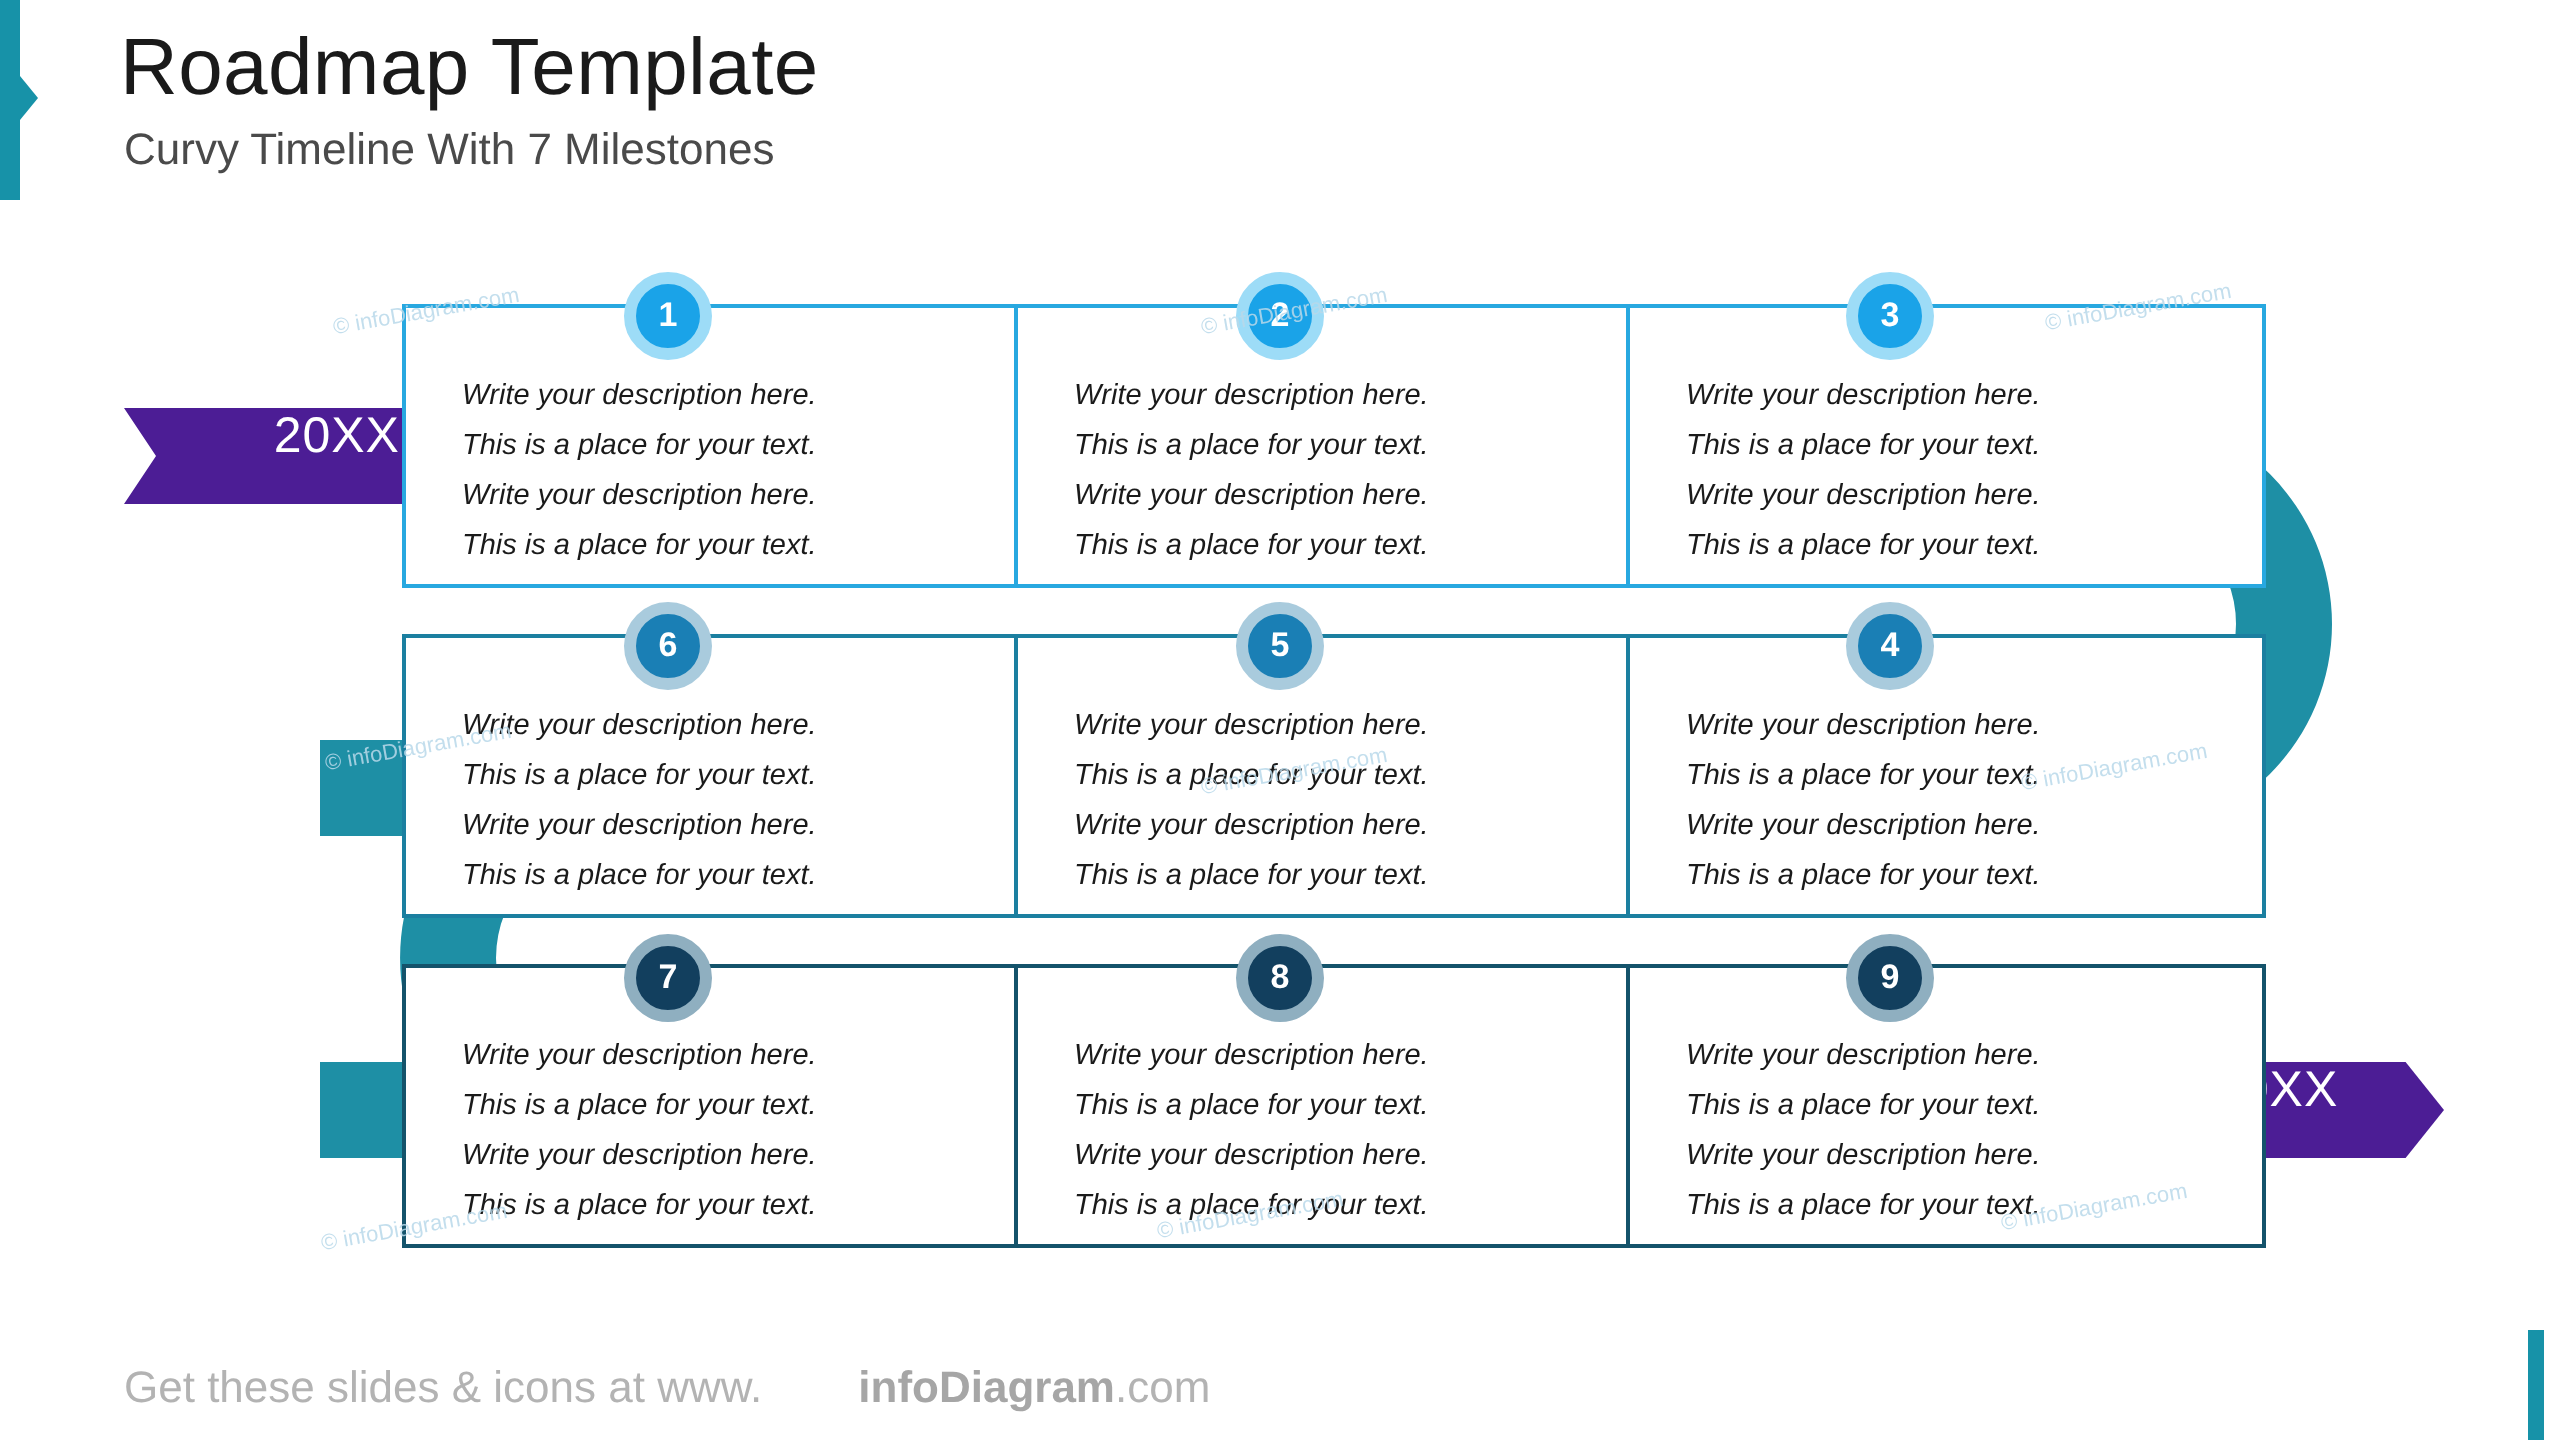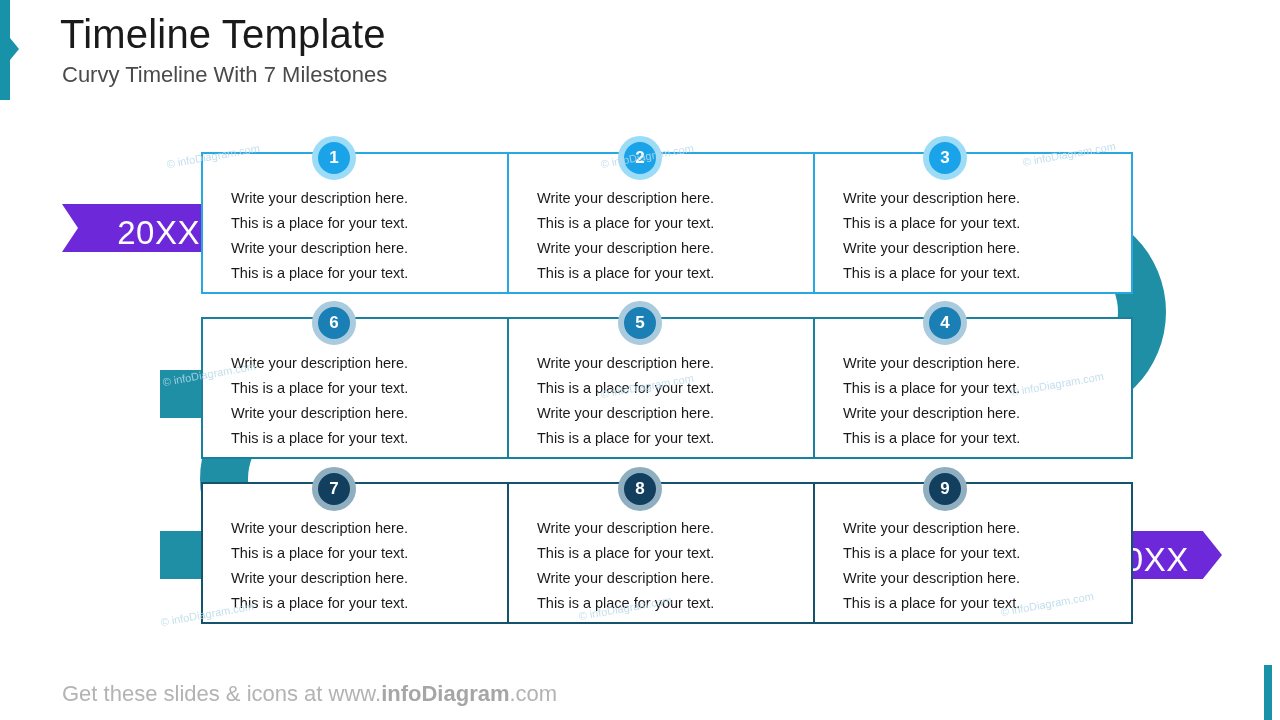--- a/index.html
+++ b/index.html
@@ -17,34 +17,34 @@
     border-left:9px solid #1792a8;}
   .title{position:absolute;left:60px;top:12px;font-size:40px;font-weight:400;
     color:#1a1a1a;letter-spacing:.2px;line-height:1.1;white-space:nowrap;}
   .subtitle{position:absolute;left:62px;top:62px;font-size:22px;font-weight:400;
     color:#4a4a4a;white-space:nowrap;}
 
   
   .curve{position:absolute;}
 
   
-  .ribbon{position:absolute;height:48px;background:#6d28d9;color:#fff;
-    font-size:33px;display:flex;align-items:flex-end;letter-spacing:.5px;}
+  .ribbon{position:absolute;height:48px;background:#4c1d95;color:#fff;
+    font-size:25px;display:flex;align-items:flex-start;letter-spacing:.5px;}
   .ribbon-left{left:62px;top:204px;width:160px;justify-content:flex-end;
     padding-right:22px;box-sizing:border-box;
     clip-path:polygon(0 0,100% 0,100% 100%,0 100%,10% 50%);}
   .ribbon-right{left:1062px;top:531px;width:160px;justify-content:flex-start;
     padding-left:44px;box-sizing:border-box;
     clip-path:polygon(0 0,88% 0,100% 50%,88% 100%,0 100%);}
 
   
   .conn{position:absolute;height:48px;background:#1e8fa5;}
 
   
-  .box{position:absolute;width:320px;height:142px;background:#fff;box-sizing:border-box;}
+  .box{position:absolute;width:320px;height:142px;background:#fff;box-sizing:border-box;font-style:italic;}
   .r1 .box{border:2px solid #28a8e0;}
   .r2 .box{border:2px solid #1b7fa0;}
   .r3 .box{border:2px solid #14536b;}
   .box-text{position:absolute;left:28px;top:32px;right:10px;
     font-size:14.5px;line-height:25px;color:#1a1a1a;}
   .box-text span{display:block;white-space:nowrap;}
 
   
   .circle{position:absolute;width:44px;height:44px;border-radius:50%;
     display:flex;align-items:center;justify-content:center;
@@ -54,31 +54,31 @@
   .r3 .circle{background:#123f5e;border:6px solid #8fafc0;}
 
   
   .wm{position:absolute;font-size:11px;color:#b9d9ea;opacity:.85;
     transform:rotate(-10deg);white-space:nowrap;pointer-events:none;
     font-family:"Liberation Sans",sans-serif;}
 
   
   .footer{position:absolute;left:62px;top:681px;font-size:22px;color:#b3b3b3;
     white-space:nowrap;}
-  .footer b{color:#a6a6a6;font-weight:700;}
+  .footer b{color:#a6a6a6;font-weight:700;margin-left:48px;}
   .corner-bar{position:absolute;right:8px;top:665px;width:8px;height:55px;background:#1792a8;}
 </style>
 </head>
 <body>
 
 <div class="slide">
 
   <div class="accent-bar"></div>
   <div class="accent-notch"></div>
-  <div class="title">Timeline Template</div>
+  <div class="title">Roadmap Template</div>
   <div class="subtitle">Curvy Timeline With 7 Milestones</div>
 
   <svg class="curve" style="left:1060px;top:182px;" width="210" height="260" viewBox="0 0 210 260">
     <path d="M 0 24 A 106 106 0 0 1 0 236 L 0 188 A 58 58 0 0 0 0 72 Z" fill="#1e8fa5"></path>
   </svg>
   <svg class="curve" style="left:92px;top:348px;" width="215" height="262" viewBox="0 0 215 262">
     <path d="M 215 24 A 106 106 0 0 0 215 238 L 215 190 A 58 58 0 0 1 215 72 Z" fill="#1e8fa5"></path>
   </svg>
 
   <div class="ribbon ribbon-left">

